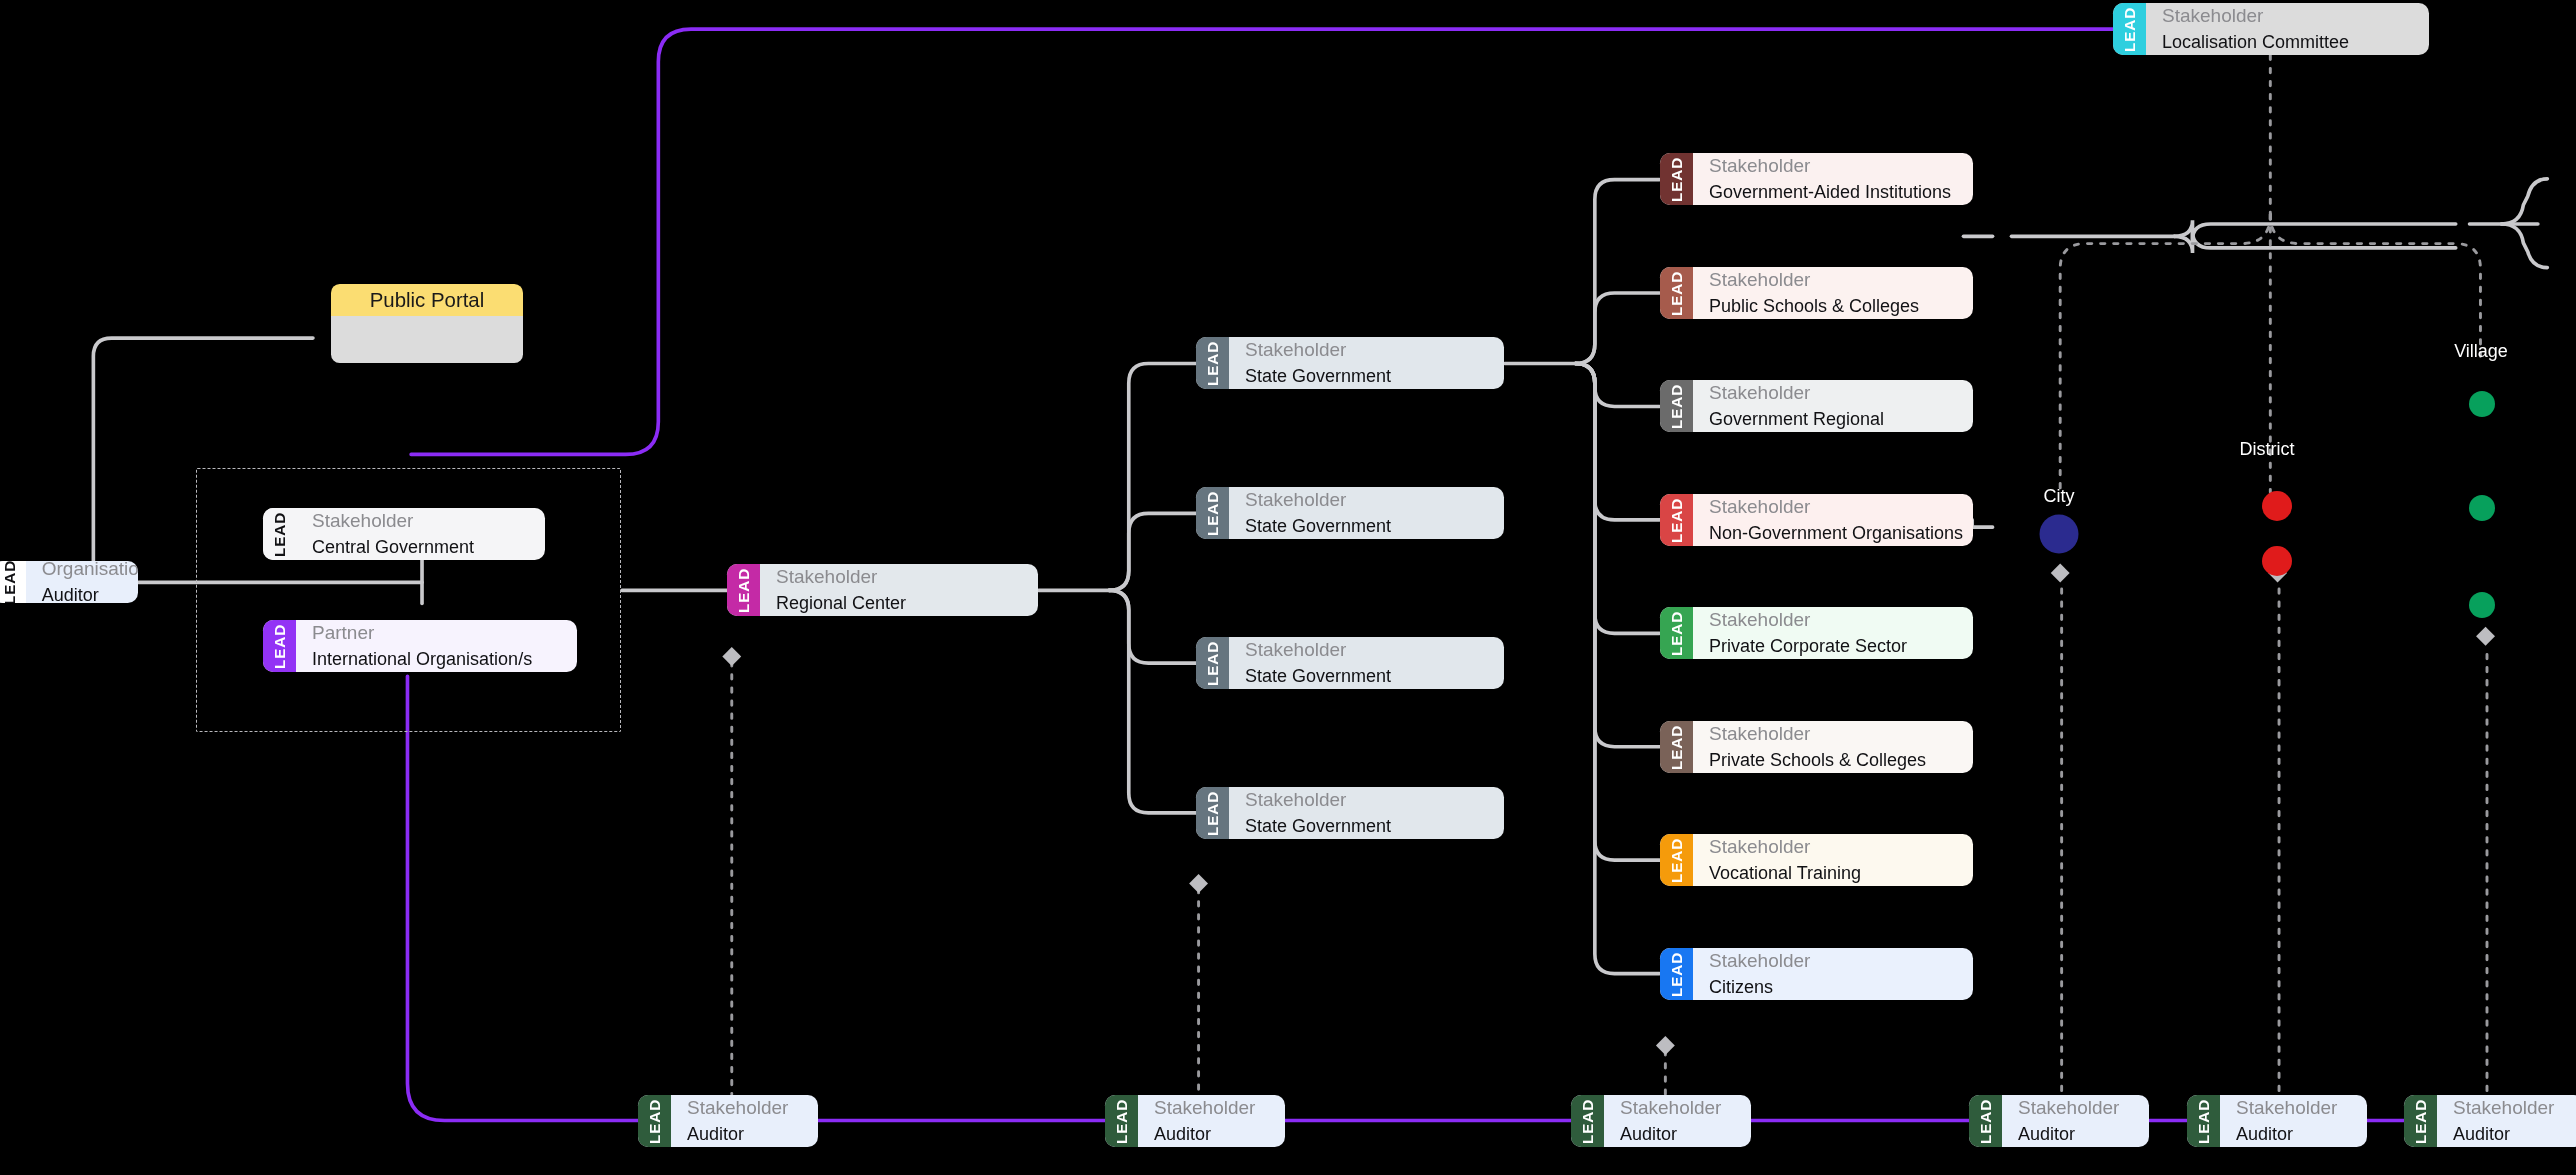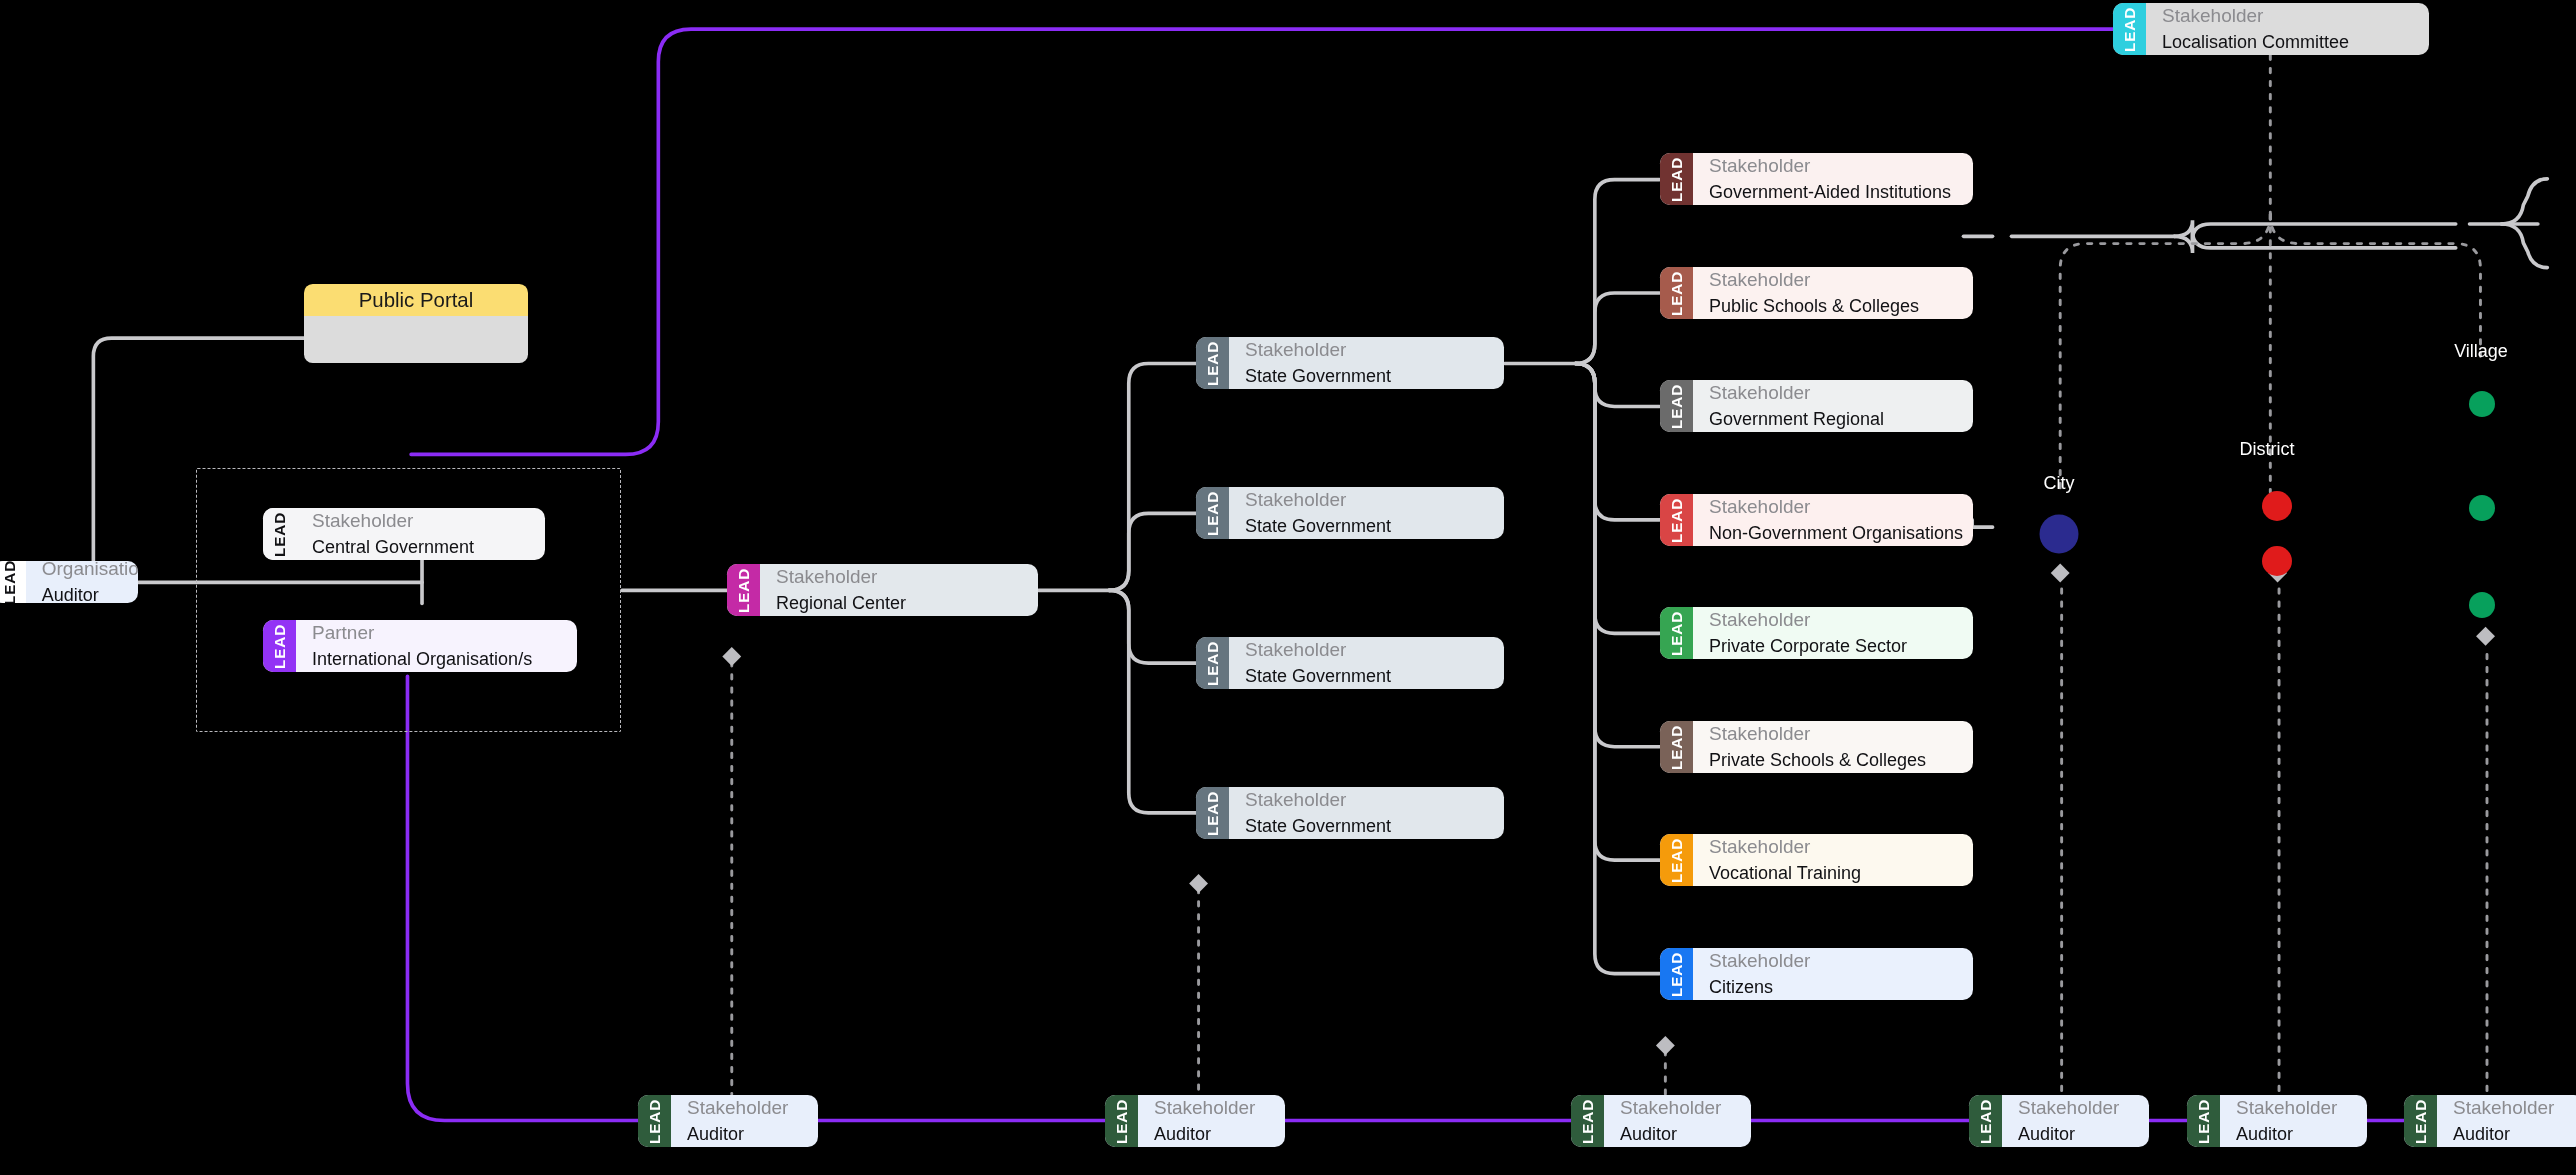--- a/index.html
+++ b/index.html
@@ -199,27 +199,27 @@
       <path d="M 1767 1541 L 2160 1541"></path>
       <path d="M 2408 1541 L 2708 1541"></path>
       <path d="M 2956 1541 L 3007 1541"></path>
       <path d="M 3255 1541 L 3306 1541"></path>
       <path d="M 3554 1541 L 3542 1541"></path>
     </g>
   </svg>
 
   <div class="group-frame" style="left:196px; top:468px; width:425px; height:264px;"></div>
 
-  <div class="portal" style="left:304px; top:284px; width:224px; height:79px;">
+  <div class="portal" style="left:331px; top:284px; width:192px; height:79px;">
     <div class="portal-head" style="background: rgb(251, 221, 114);">Public Portal</div>
     <div class="portal-body" style="background: rgb(220, 220, 220);"></div>
   </div>
 
   <div id="geo-layer">
-      <div class="geo-label" style="left: 2059px; top: 473px; color: rgb(255, 255, 255);">City</div>
+      <div class="geo-label" style="left: 2059px; top: 486px; color: rgb(255, 255, 255);">City</div>
       <div class="geo-label" style="left: 2267px; top: 439px; color: rgb(255, 255, 255);">District</div>
       <div class="geo-label" style="left: 2481px; top: 341px; color: rgb(255, 255, 255);">Village</div>
       <div class="geo-dot" style="left: 2059px; top: 534px; width: 39px; height: 39px; background: rgb(43, 43, 143);"></div>
       <div class="geo-dot" style="left: 2277px; top: 506px; width: 30px; height: 30px; background: rgb(224, 27, 27);"></div>
       <div class="geo-dot" style="left: 2277px; top: 561px; width: 30px; height: 30px; background: rgb(224, 27, 27);"></div>
       <div class="geo-dot" style="left: 2482px; top: 404px; width: 26px; height: 26px; background: rgb(7, 160, 92);"></div>
       <div class="geo-dot" style="left: 2482px; top: 508px; width: 26px; height: 26px; background: rgb(7, 160, 92);"></div>
       <div class="geo-dot" style="left: 2482px; top: 605px; width: 26px; height: 26px; background: rgb(7, 160, 92);"></div>
     </div>
 

